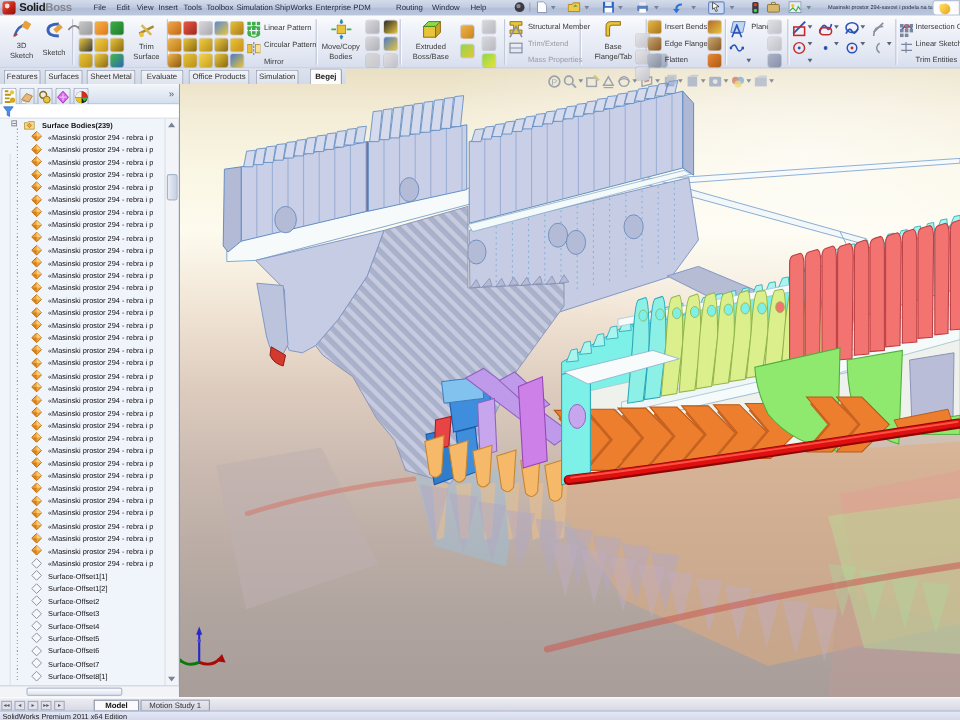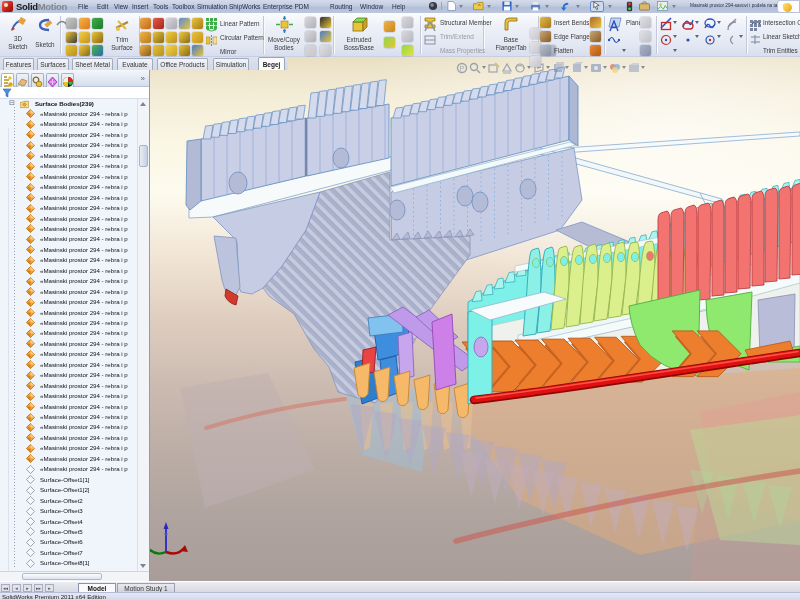--- a/index.html
+++ b/index.html
@@ -414,21 +414,21 @@
       <circle cx="6" cy="8" r="3" fill="#e8c42a" opacity="0.85"></circle>
     </svg>
 <span class="hdd" style="left:622px"></span>
 <svg class="hic" style="left:628px" width="12" height="12" viewBox="0 0 12 12">
       <rect x="1" y="3" width="10" height="7" fill="#8a9cc0"></rect>
       <path d="M1,3 L5,1 L11,1 L11,3" fill="#aab8d8"></path>
     </svg>
 <span class="hdd" style="left:641px"></span>
   <div id="menubar">
     <div id="logo"></div>
-    <div id="swname">Solid<b>Motion</b></div>
+    <div id="swname">Solid<b>Boss</b></div>
     <span class="mn" style="left:78px">File</span>
       <span class="mn" style="left:97px">Edit</span>
       <span class="mn" style="left:114px">View</span>
       <span class="mn" style="left:132px">Insert</span>
       <span class="mn" style="left:153px">Tools</span>
       <span class="mn" style="left:172px">Toolbox</span>
       <span class="mn" style="left:197px">Simulation</span>
       <span class="mn" style="left:229px">ShipWorks</span>
       <span class="mn" style="left:263px">Enterprise PDM</span>
       <span class="mn" style="left:330px">Routing</span>

